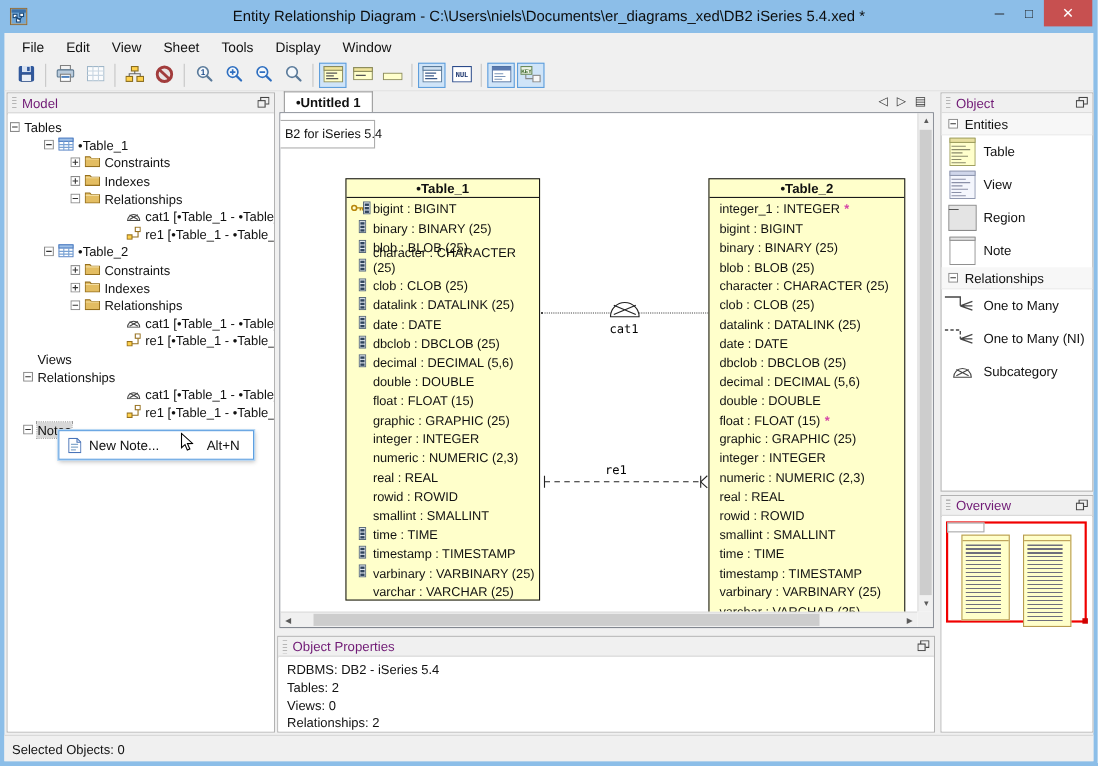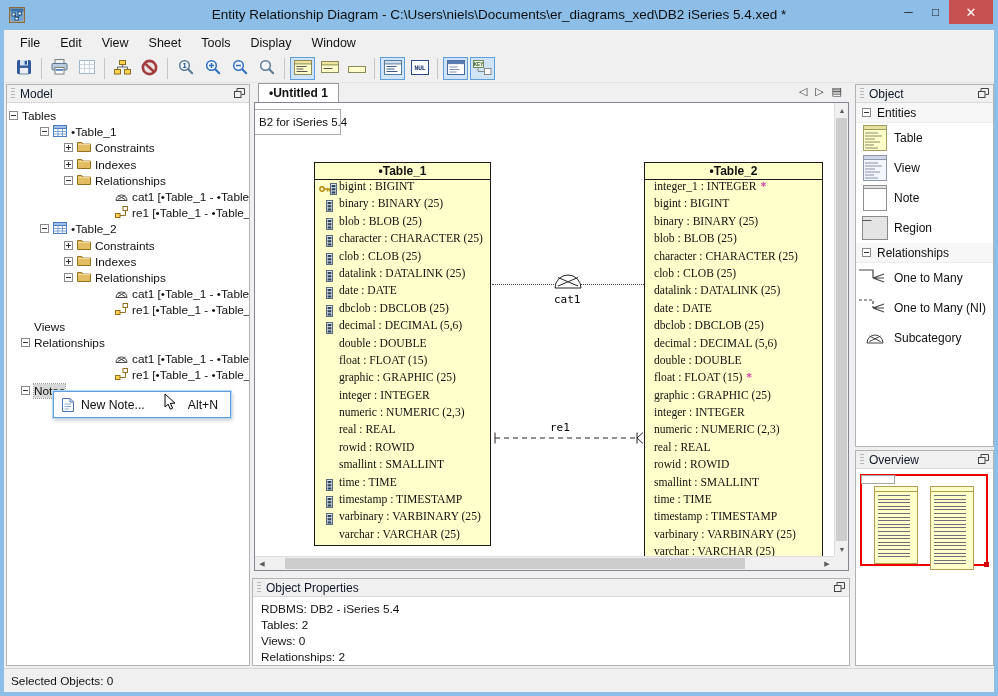--- a/index.html
+++ b/index.html
@@ -24,21 +24,21 @@
   .menu-item { padding:4px 10px; font-size:12.5px; }
 
   
   #toolbar { position:absolute; left:0; top:25px; right:0; height:28px; display:flex; align-items:center; padding-left:6px; border-bottom:1px solid #e3e3e3; }
   .tbtn { width:25px; height:23px; display:flex; align-items:center; justify-content:center; border:1px solid transparent; margin:0 1px; }
   .tbtn.sel { background:#cfe4f8; border-color:#5f9edb; }
   .tsep { width:1px; height:21px; background:#c6c6c6; margin:0 4px; }
 
   
   .panel { position:absolute; background:#fff; border:1px solid #b2b2b2; }
-  .panel-hd { height:18px; background:#f0f0f0; border-bottom:1px solid #d8d8d8; display:flex; align-items:center; font-size:12px; color:#0f172a; padding:0 4px 0 4px; }
+  .panel-hd { height:18px; background:#f0f0f0; border-bottom:1px solid #d8d8d8; display:flex; align-items:center; font-size:12px; color:#701a75; padding:0 4px 0 4px; }
   .grip { width:4px; height:12px; margin-right:5px;
           background:repeating-linear-gradient(to bottom,#b5b5b5 0 1px,transparent 1px 3px); }
   .panel-hd .spacer { flex:1; }
   .float-ic { display:block; }
 
   
   #model-panel { left:2px; top:54px; width:244px; height:582px; }
   #tree { position:absolute; left:0; right:0; top:19px; bottom:0; background:#fff; overflow:hidden; padding-top:4px; }
   .trow { height:16.2px; display:flex; align-items:center; font-size:11.8px; white-space:nowrap; }
   .trow .tbox { margin-right:4px; flex:0 0 auto; }
@@ -58,21 +58,21 @@
   #tabbar { position:absolute; left:248px; top:53px; width:598px; height:19px; }
   #tab-active { position:absolute; left:6px; top:0; height:19px; padding:2px 10px 0 10px; background:#fff;
                 border:1px solid #9a9a9a; border-bottom:none; font-weight:bold; font-size:12px; }
   #tab-ctrls { position:absolute; right:8px; top:2px; display:flex; gap:8px; font-size:11px; color:#333; }
 
   #canvas-frame { position:absolute; left:250px; top:72px; width:595px; height:469px; border:1px solid #828790; background:#fff; }
   #canvas { position:absolute; left:0; top:0; right:14px; bottom:14px; overflow:hidden; background:#fff;padding-left:40px; }
 
   .entity { position:absolute; background:#FFFFCB; border:1px solid #1a1a1a; z-index:5; }
   .ent-title { height:17px; border-bottom:1px solid #1a1a1a; text-align:center; font-weight:bold; font-size:12px; padding-top:1px; }
-  .ent-row { height:17.4px; position:relative; font-size:11.6px; display:flex; align-items:flex-start;font-family:Liberation Serif, serif; }
+  .ent-row { height:17.4px; position:relative; font-size:11.6px; display:flex; align-items:flex-end; }
   .ent-row .ric { position:absolute; left:4px; top:3px; }
   .star { font-weight:bold; margin-left:4px; }
 
   .rel-dotted { position:absolute; border-top:1px dotted #444; z-index:1; }
   .rel-label { position:absolute; font-family:"DejaVu Sans Mono",monospace; font-size:11px; color:#000; z-index:2; }
   .rel-sym { position:absolute; z-index:3; }
 
   
   .sb { position:absolute; background:#f0f0f0; }
   #vsb { right:0; top:0; width:14px; bottom:14px; border-left:1px solid #dcdcdc; }
@@ -777,35 +777,35 @@
               <svg width="24" height="26" viewBox="0 0 24 26">
                 <rect x="0.5" y="0.5" width="23" height="25" fill="#f4f6fd" stroke="#9098b0"></rect>
                 <rect x="0.5" y="0.5" width="23" height="4" fill="#d0d6ea" stroke="#9098b0"></rect>
                 <path d="M2 8 h13 M2 11 h17 M2 14 h10 M2 17 h15 M2 20 h9 M2 23 h13" stroke="#8a90a8" fill="none"></path>
               </svg>
             </span>
             <span class="pal-lbl">View</span>
           </div>
           <div class="pal-item">
             <span class="pal-ic">
+              <svg width="26" height="24" viewBox="0 0 26 24">
+                <rect x="0.5" y="0.5" width="25" height="23" fill="#e4e4e4" stroke="#8a8a8a"></rect>
+                <path d="M0.5 4.5 h9" stroke="#555"></path>
+              </svg>
+            </span>
+            <span class="pal-lbl">Region</span>
+          </div>
+          <div class="pal-item">
+            <span class="pal-ic">
               <svg width="24" height="26" viewBox="0 0 24 26">
                 <rect x="0.5" y="0.5" width="23" height="25" fill="#fff" stroke="#909090"></rect>
                 <rect x="0.5" y="0.5" width="23" height="3" fill="#e4e4e4" stroke="#909090"></rect>
               </svg>
             </span>
             <span class="pal-lbl">Note</span>
-          </div>
-          <div class="pal-item">
-            <span class="pal-ic">
-              <svg width="26" height="24" viewBox="0 0 26 24">
-                <rect x="0.5" y="0.5" width="25" height="23" fill="#e4e4e4" stroke="#8a8a8a"></rect>
-                <path d="M0.5 4.5 h9" stroke="#555"></path>
-              </svg>
-            </span>
-            <span class="pal-lbl">Region</span>
           </div>
           <div class="pal-sec-hd">
             <span><svg width="9" height="9" viewBox="0 0 9 9">
                 <rect x="0.5" y="0.5" width="8" height="8" fill="#fff" stroke="#8a8a8a"></rect>
                 <line x1="2" y1="4.5" x2="7" y2="4.5" stroke="#333"></line>
               </svg></span>
             <span>Relationships</span>
           </div>
           <div class="pal-item">
             <span class="pal-ic">

